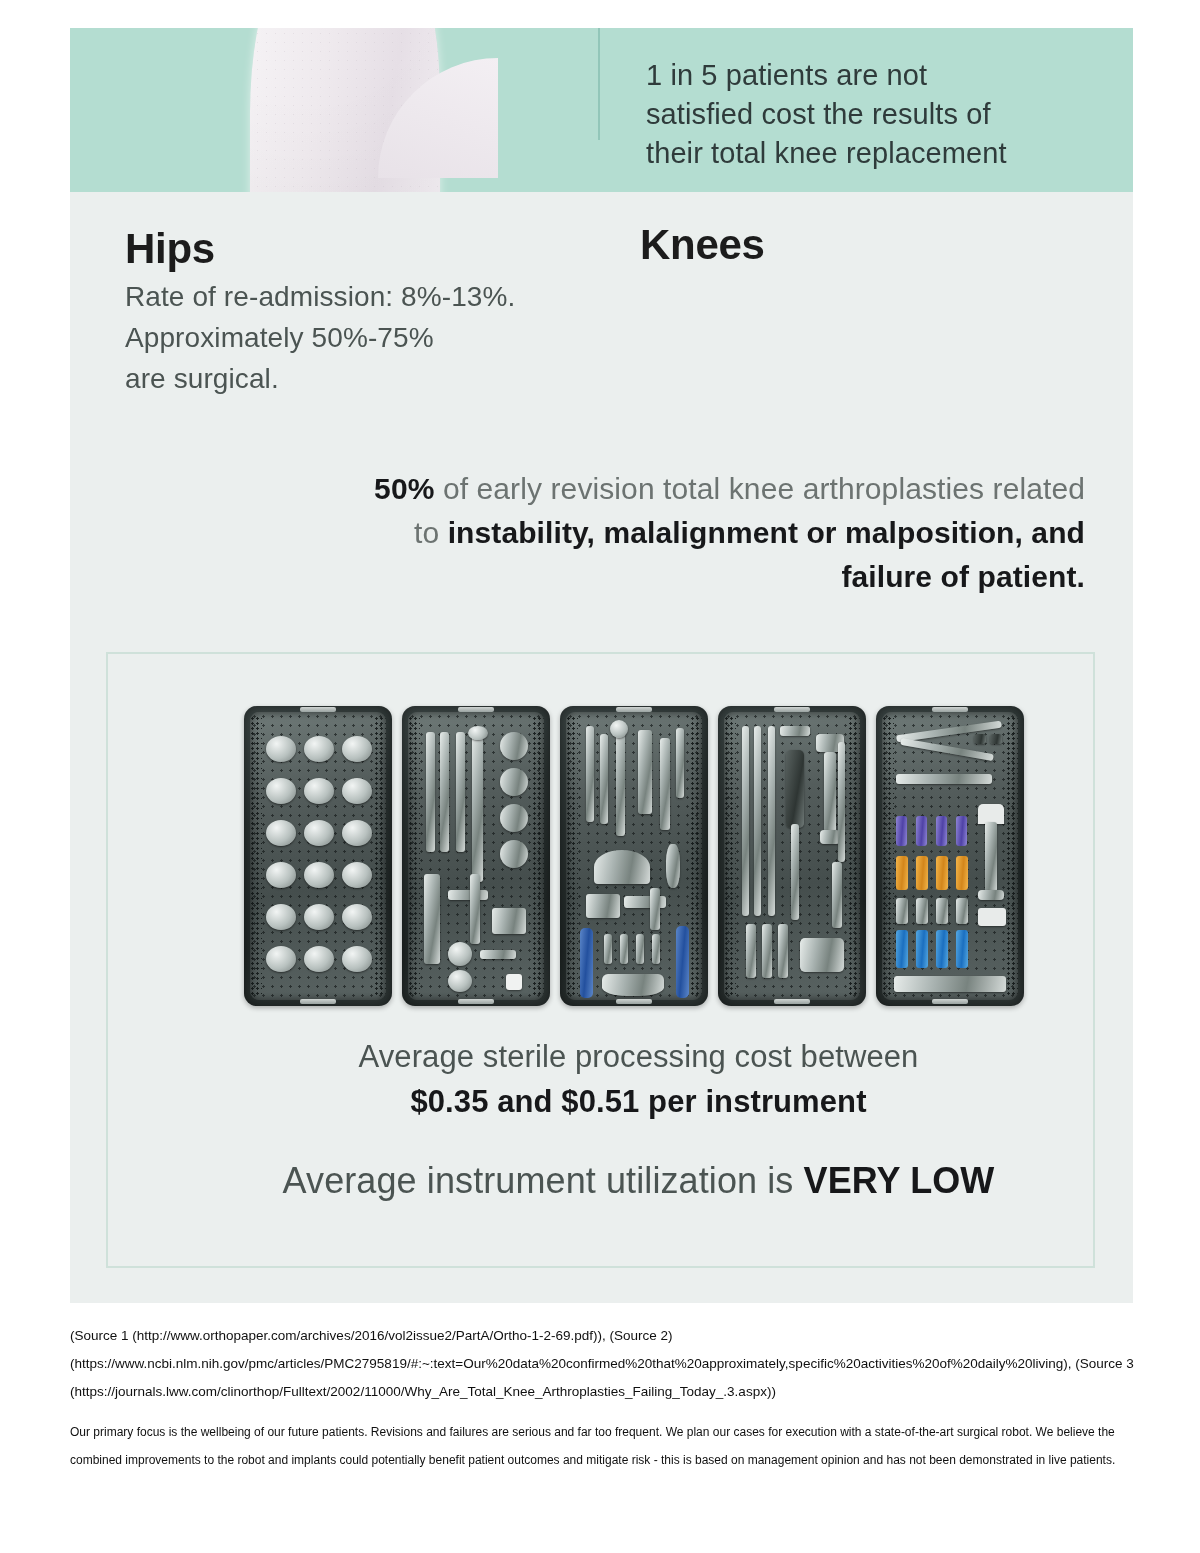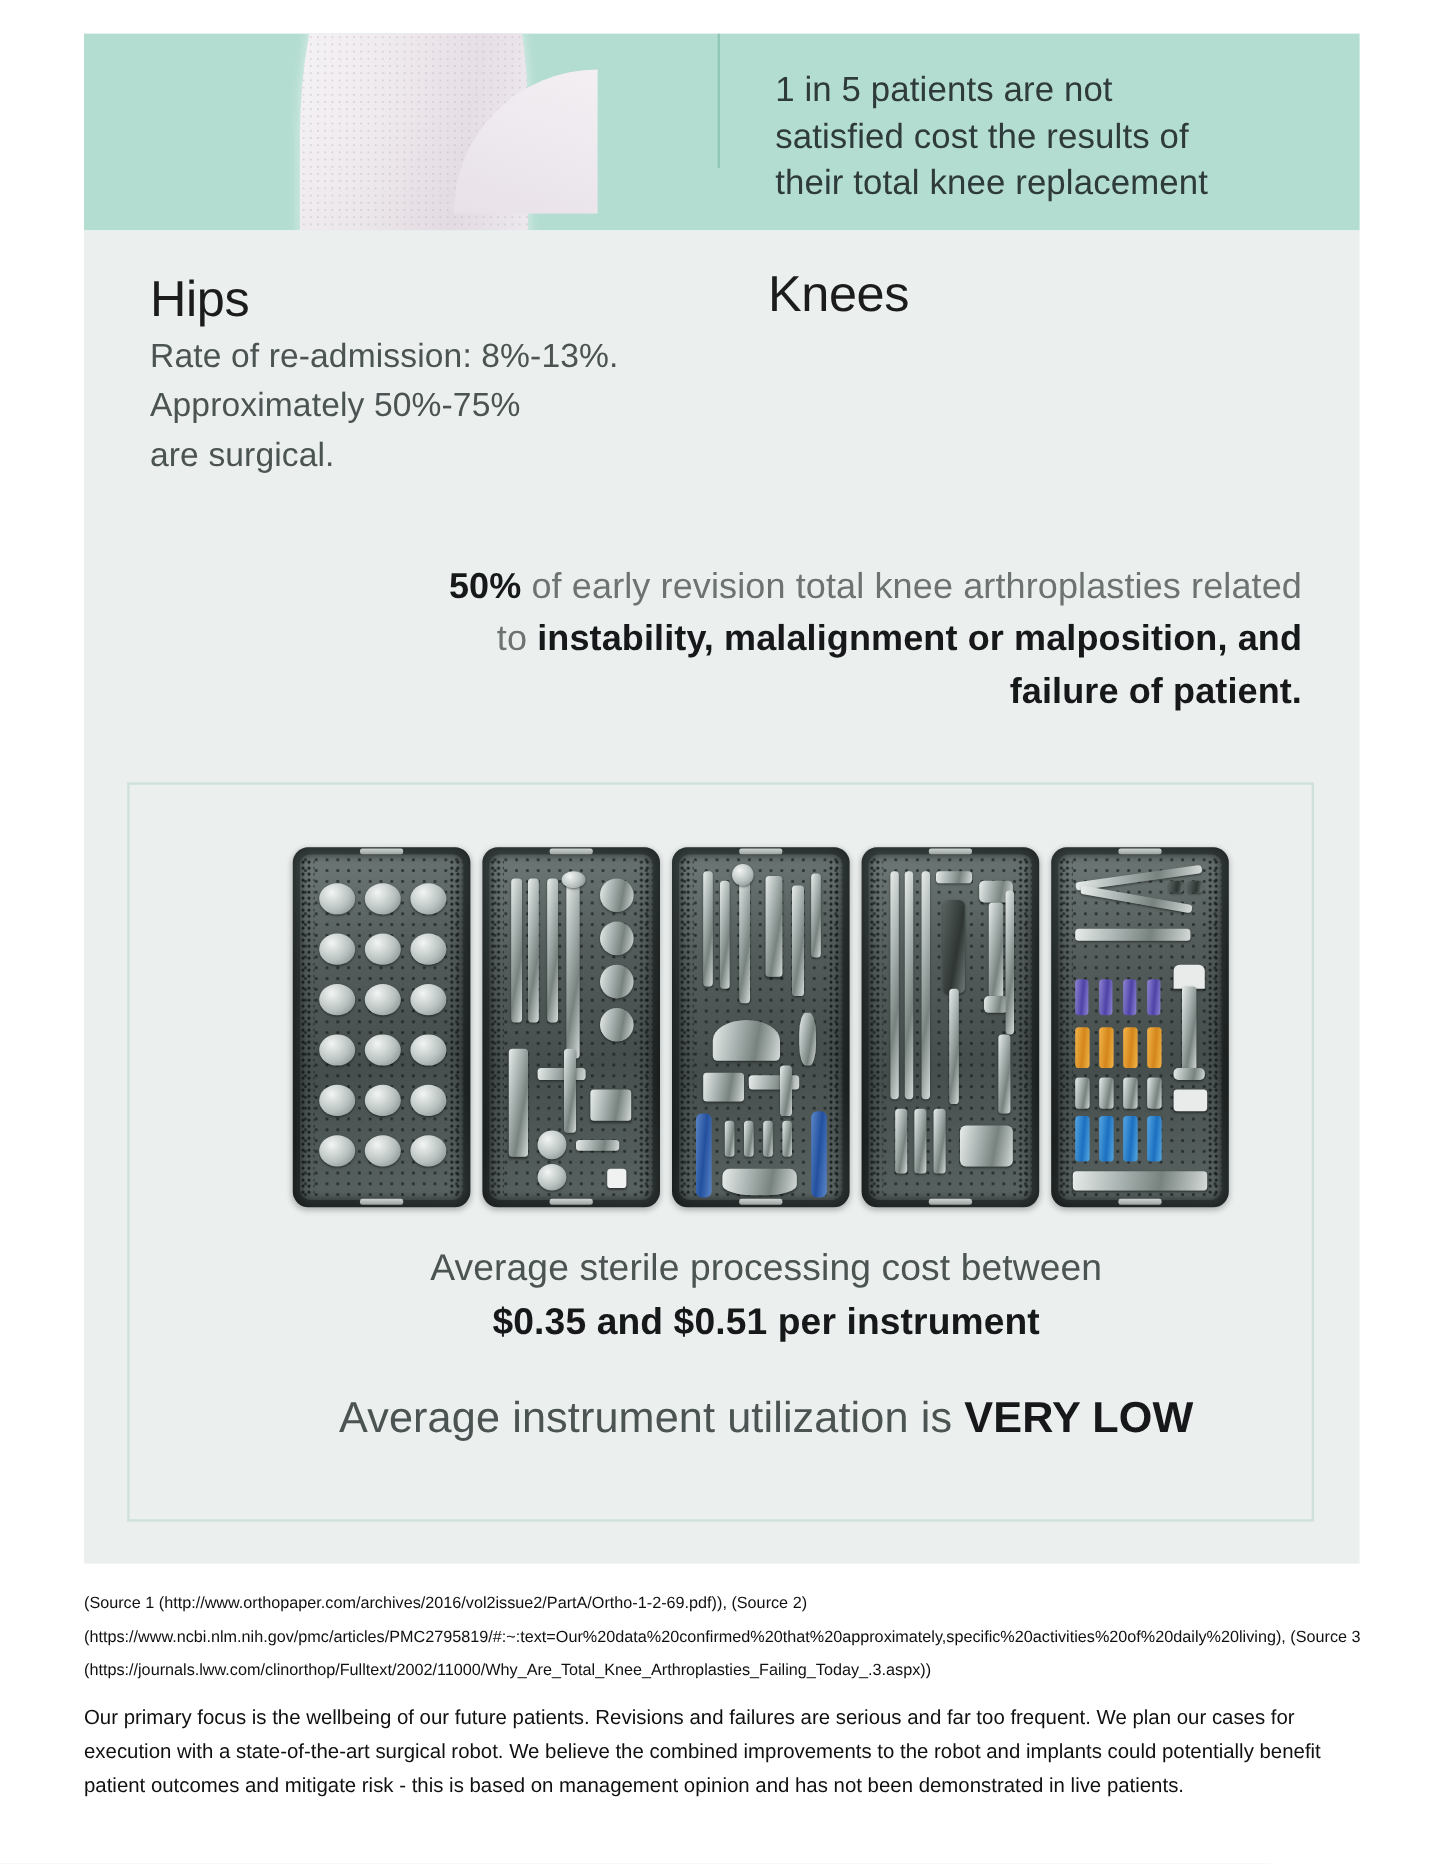--- a/index.html
+++ b/index.html
@@ -58,21 +58,21 @@
   
   .panel{
     position:absolute;left:70px;top:192px;width:1063px;height:1111px;
     background:#ebefee;
   }
 
   .col-hips{position:absolute;left:55px;top:32px;width:510px;}
   .col-knees{position:absolute;left:570px;top:28px;width:480px;}
 
   .col-title{
-    font-size:42px;font-weight:400;color:#1c1c1c;letter-spacing:-.3px;
+    font-size:42px;font-weight:700;color:#1c1c1c;letter-spacing:-.3px;
     margin:0 0 2px 0;line-height:50px;
   }
   .col-sub{
     font-size:28px;font-weight:400;color:#4b5452;line-height:41px;letter-spacing:.1px;
     margin:0;
   }
 
   
   .stat{
     position:absolute;left:50px;top:275px;width:965px;
@@ -153,21 +153,21 @@
 
   
   .sources{
     position:absolute;left:70px;top:1322px;width:1065px;
     font-size:13.5px;line-height:28px;color:#101010;
     font-family:"Liberation Sans", sans-serif;
     word-break:break-word;
   }
   .statement{
     position:absolute;left:70px;top:1418px;width:1062px;
-    font-size:17px;line-height:28px;color:#101010;
+    font-size:12px;line-height:28px;color:#101010;
   }
 </style>
 </head>
 <body>
 
 <div class="hero">
   <div class="hero-bone">
     <div class="hero-bone-speckle"></div>
   </div>
   <div class="hero-divider"></div>

